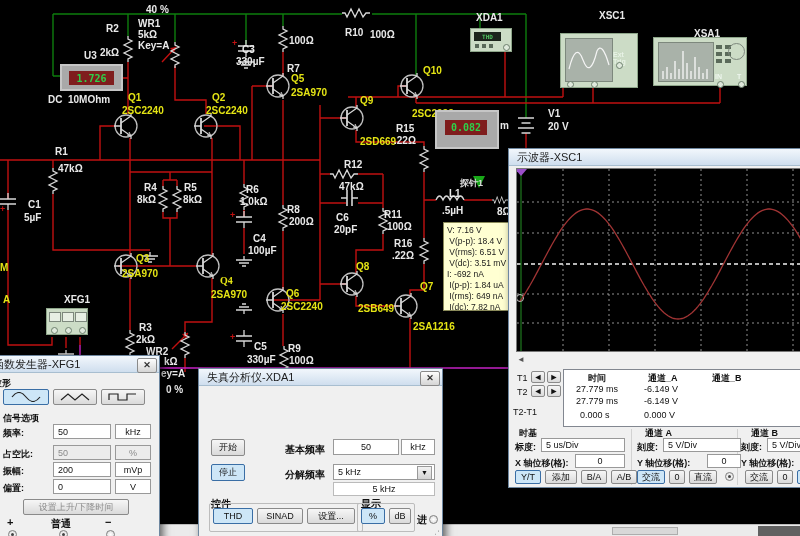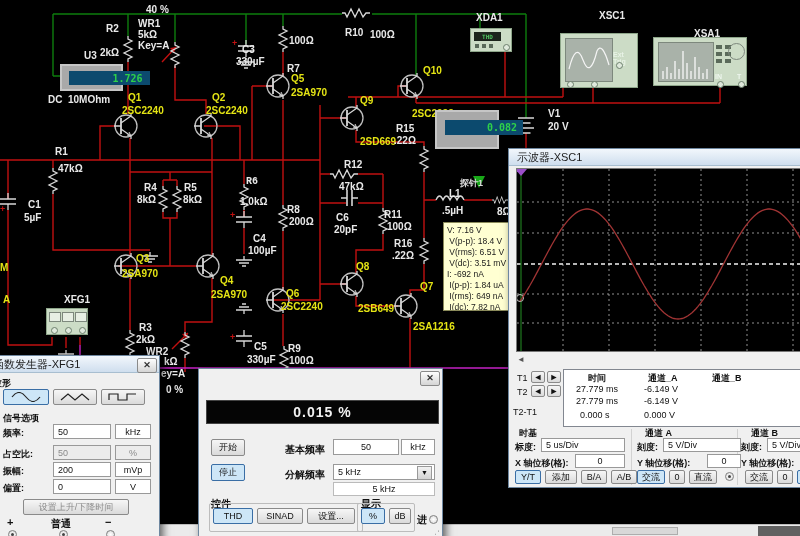--- a/index.html
+++ b/index.html
@@ -5,22 +5,22 @@
   html,body{margin:0;padding:0;background:#222;}
   #stage{position:relative;width:800px;height:536px;background:#000;overflow:hidden;
          font-family:"Liberation Sans",sans-serif;}
   
   .sl{position:absolute;font:bold 10px "Liberation Sans",sans-serif;white-space:pre;line-height:11px;}
   .sl.w{color:#e9e9e9;}
   .sl.y{color:#e4e414;}
   .sl.p{color:#d8d8d8;font:bold 9px "Liberation Sans",sans-serif;}
   
   .meter{position:absolute;background:#a9a9a9;border:2px solid #c6c6c6;box-sizing:border-box;}
-  .meter .lcd{position:absolute;background:#0c4a6e;color:#2ed04a;
-     font:bold 10px "DejaVu Sans Mono",monospace;display:flex;align-items:center;justify-content:center;padding-left:36px;}
+  .meter .lcd{position:absolute;background:#7f1d1d;color:#2ed04a;
+     font:bold 10px "DejaVu Sans Mono",monospace;display:flex;align-items:center;justify-content:center;}
   
   .iico{position:absolute;background:#ccdcc6;border:1px solid #8ea68a;box-sizing:border-box;}
   .iico .iscr{position:absolute;background:#a9b2a9;border:1px solid #7d887d;}
   .itxt{position:absolute;font:bold 7px "Liberation Sans",sans-serif;color:#eef6ee;}
   .term{position:absolute;width:5px;height:5px;border:1px solid #6c7f6c;background:#dfe9dc;border-radius:50%;}
   
   #ptt{position:absolute;left:443px;top:222px;width:66px;height:89px;background:#ffffd2;
        border:1px solid #8a8a5a;color:#1a1a1a;font:8.5px "Liberation Sans",sans-serif;
        line-height:11px;padding:2px 0 0 3px;overflow:hidden;white-space:pre;z-index:4;box-sizing:border-box;}
   
@@ -207,41 +207,41 @@
       <span class="sl w" style="left: 599px; top: 10px;">XSC1</span>
       <span class="sl w" style="left: 694px; top: 28px;">XSA1</span>
       <span class="sl w" style="left: 55px; top: 146px;">R1</span>
       <span class="sl w" style="left: 58px; top: 163px;">47kΩ</span>
       <span class="sl w" style="left: 28px; top: 199px;">C1</span>
       <span class="sl w" style="left: 24px; top: 212px;">5µF</span>
       <span class="sl w" style="left: 144px; top: 182px;">R4</span>
       <span class="sl w" style="left: 137px; top: 194px;">8kΩ</span>
       <span class="sl w" style="left: 184px; top: 182px;">R5</span>
       <span class="sl w" style="left: 183px; top: 194px;">8kΩ</span>
-      <span class="sl w" style="left: 246px; top: 176px; font-family: Liberation Mono, monospace;">R6</span>
+      <span class="sl w" style="left: 246px; top: 184px;">R6</span>
       <span class="sl w" style="left: 240px; top: 196px;">1.0kΩ</span>
       <span class="sl w" style="left: 287px; top: 204px;">R8</span>
       <span class="sl w" style="left: 289px; top: 216px;">200Ω</span>
       <span class="sl w" style="left: 253px; top: 233px;">C4</span>
       <span class="sl w" style="left: 248px; top: 245px;">100µF</span>
       <span class="sl w" style="left: 344px; top: 159px;">R12</span>
       <span class="sl w" style="left: 339px; top: 181px;">47kΩ</span>
       <span class="sl w" style="left: 336px; top: 212px;">C6</span>
       <span class="sl w" style="left: 334px; top: 224px;">20pF</span>
       <span class="sl w" style="left: 384px; top: 209px;">R11</span>
       <span class="sl w" style="left: 387px; top: 221px;">100Ω</span>
       <span class="sl w" style="left: 394px; top: 238px;">R16</span>
       <span class="sl w" style="left: 392px; top: 250px;">.22Ω</span>
       <span class="sl w" style="left: 449px; top: 188px;">L1</span>
       <span class="sl w" style="left: 442px; top: 205px;">.5µH</span>
       <span class="sl w" style="left: 497px; top: 206px;">8Ω</span>
       <span class="sl p" style="left: 460px; top: 177px;">探针1</span>
       <span class="sl y" style="left: 136px; top: 253px; text-align: center;">Q3</span>
       <span class="sl y" style="left: 122px; top: 268px;">2SA970</span>
-      <span class="sl y" style="left: 220px; top: 275px;">Q4</span>
+      <span class="sl y" style="left: 220px; top: 275px; font-family: Liberation Serif, serif;">Q4</span>
       <span class="sl y" style="left: 211px; top: 289px;">2SA970</span>
       <span class="sl y" style="left: 286px; top: 288px;">Q6</span>
       <span class="sl y" style="left: 281px; top: 301px;">2SC2240</span>
       <span class="sl y" style="left: 356px; top: 261px;">Q8</span>
       <span class="sl y" style="left: 358px; top: 303px;">2SB649</span>
       <span class="sl y" style="left: 420px; top: 281px;">Q7</span>
       <span class="sl y" style="left: 413px; top: 321px;">2SA1216</span>
       <span class="sl w" style="left: 64px; top: 294px;">XFG1</span>
       <span class="sl w" style="left: 139px; top: 322px;">R3</span>
       <span class="sl w" style="left: 136px; top: 334px;">2kΩ</span>
@@ -456,23 +456,24 @@
     <div class="btn" style="left:44px;top:143px;width:106px;height:16px;color:#8a8a8a;">设置上升/下降时间</div>
     <span class="lab b" style="left:28px;top:160px;font-size:11px;">+</span>
     <span class="lab b" style="left:72px;top:161px;font-size:10px;">普通</span>
     <span class="lab b" style="left:126px;top:160px;font-size:11px;">−</span>
     <div class="rad on" style="left:29px;top:174px;"></div>
     <div class="rad on" style="left:80px;top:174px;"></div>
     <div class="rad" style="left:127px;top:174px;"></div>
   </div>
 
   <div class="win" style="left:198px;top:368px;width:245px;height:175px;z-index:12;">
+    <div class="tbar">
+      <span>失真分析仪-XDA1</span>
+    </div>
     <div class="closebox" style="left:221px;top:2px;">✕</div>
-    <div style="position:absolute;left:7px;top:31px;width:231px;height:22px;background:#050505;border:1px solid #444;
-                color:#f2f2f2;font:bold 14px 'Liberation Sans',sans-serif;display:flex;align-items:center;justify-content:center;letter-spacing:1px;">0.015 %</div>
     <div class="btn" style="left:12px;top:70px;width:34px;height:17px;">开始</div>
     <div class="btn sel" style="left:12px;top:95px;width:34px;height:17px;">停止</div>
     <span class="lab b" style="left:86px;top:74px;font-size:10px;">基本频率</span>
     <div class="inp" style="left:134px;top:70px;width:66px;height:16px;">50</div>
     <div class="inp" style="left:202px;top:70px;width:34px;height:16px;">kHz</div>
     <span class="lab b" style="left:86px;top:99px;font-size:10px;">分解频率</span>
     <div class="inp left" style="left:134px;top:95px;width:102px;height:16px;">
       <span>5 kHz</span>
       <span style="position:absolute;right:2px;top:1px;width:13px;height:12px;background:linear-gradient(#f2f2f2,#d4d4d4);
                    border:1px solid #999;font-size:7px;text-align:center;line-height:12px;">▼</span>

